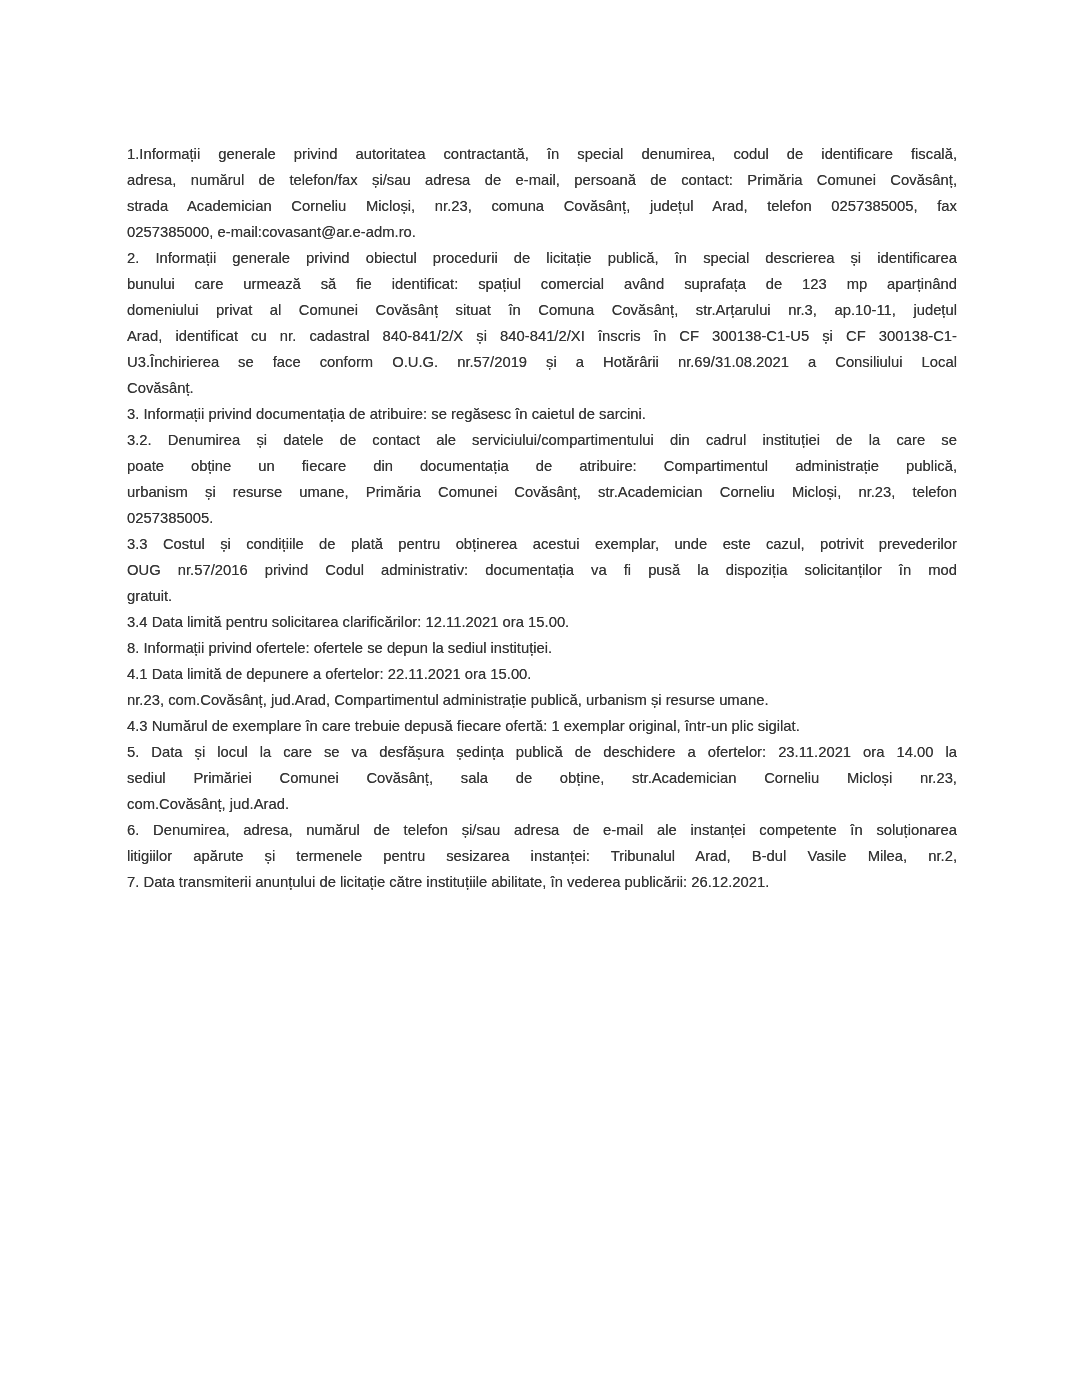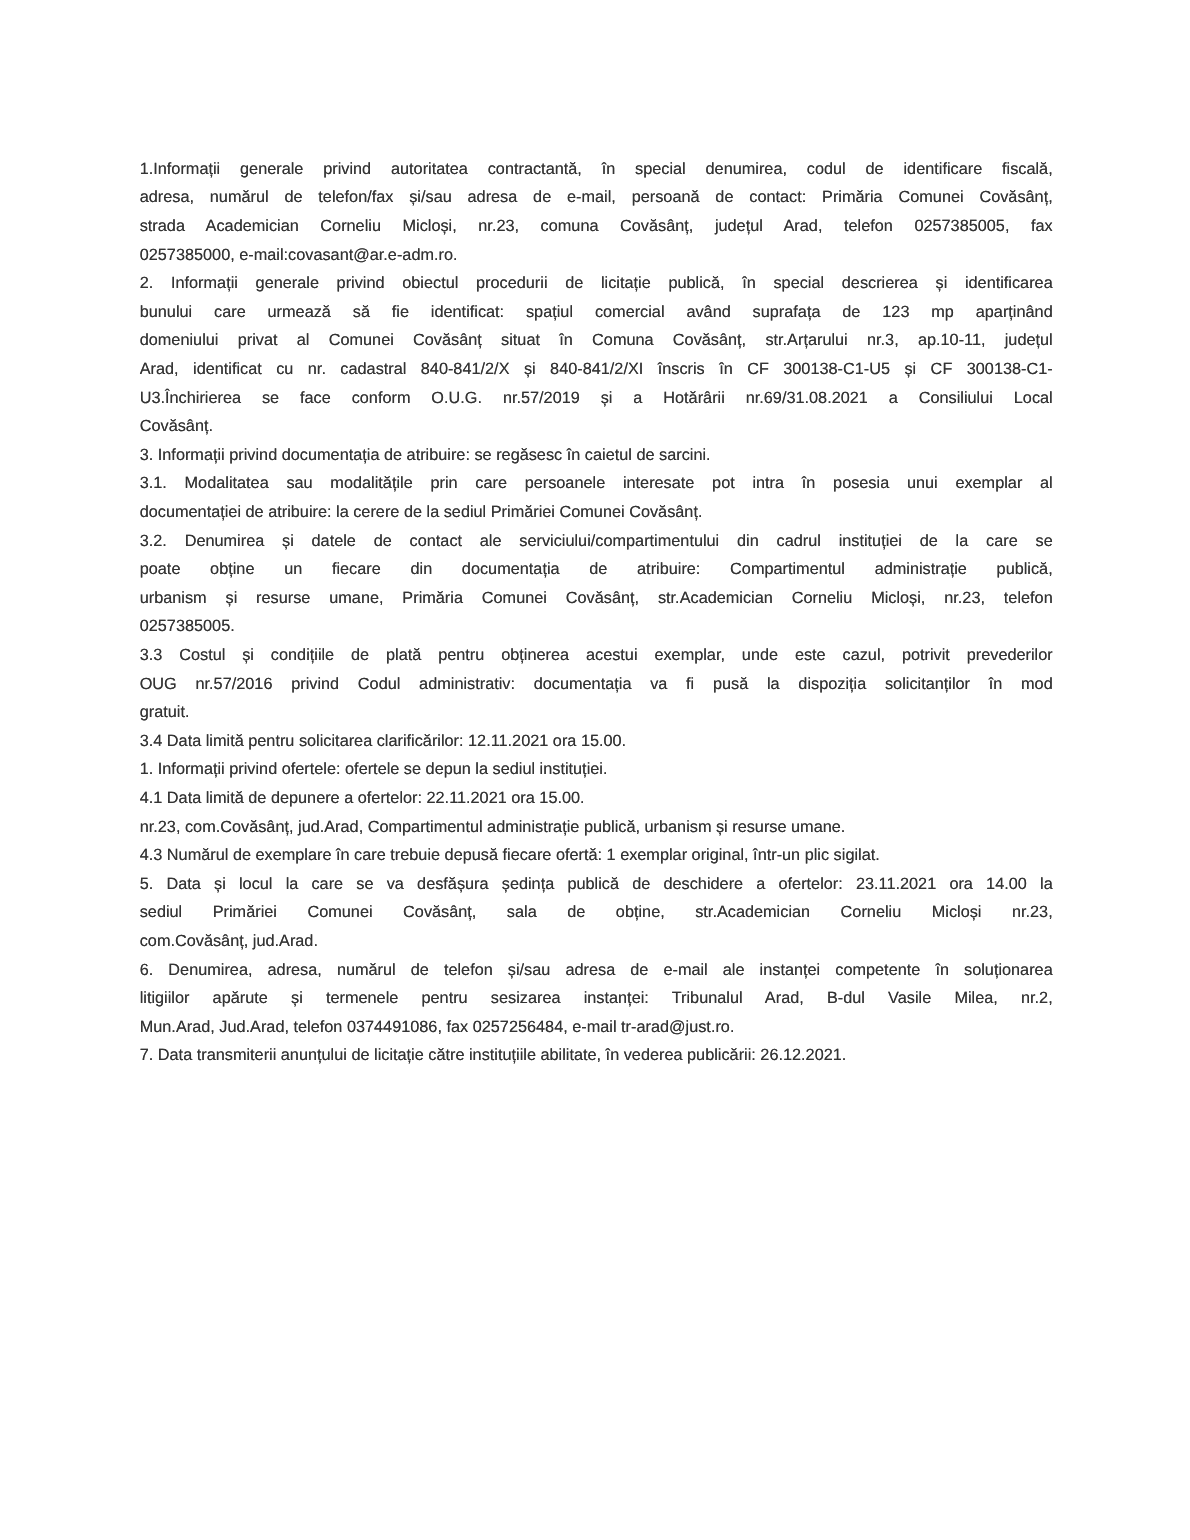--- a/index.html
+++ b/index.html
@@ -57,44 +57,40 @@
     <div class="ln">domeniului privat al Comunei Covăsânț situat în Comuna Covăsânț, str.Arțarului nr.3, ap.10-11, județul</div>
     <div class="ln">Arad, identificat cu nr. cadastral 840-841/2/X și 840-841/2/XI înscris în CF 300138-C1-U5 și CF 300138-C1-</div>
     <div class="ln">U3.Închirierea se face conform O.U.G. nr.57/2019 și a Hotărârii nr.69/31.08.2021 a Consiliului Local</div>
     <div class="ln last">Covăsânț.</div>
   </div>
 
   <div class="para">
     <div class="ln last">3. Informații privind documentația de atribuire: se regăsesc în caietul de sarcini.</div>
   </div>
 
-  <div class="para">
-    <div class="ln">3.1. Modalitatea sau modalitățile prin care persoanele interesate pot intra în posesia unui exemplar al</div>
-    <div class="ln last">documentației de atribuire: la cerere de la sediul Primăriei  Comunei Covăsânț.</div>
-  </div>
 
   <div class="para">
     <div class="ln">3.2. Denumirea și datele de contact ale serviciului/compartimentului din cadrul instituției de la care se</div>
     <div class="ln">poate obține un fiecare din documentația de atribuire: Compartimentul administrație publică,</div>
     <div class="ln">urbanism și resurse umane, Primăria Comunei Covăsânț, str.Academician Corneliu Micloși, nr.23, telefon</div>
     <div class="ln last">0257385005.</div>
   </div>
 
   <div class="para">
     <div class="ln">3.3 Costul și condițiile de plată pentru obținerea acestui exemplar, unde este cazul, potrivit prevederilor</div>
     <div class="ln">OUG nr.57/2016 privind Codul administrativ: documentația va fi pusă la dispoziția solicitanților în mod</div>
     <div class="ln last">gratuit.</div>
   </div>
 
   <div class="para">
     <div class="ln last">3.4 Data limită pentru solicitarea clarificărilor: 12.11.2021 ora 15.00.</div>
   </div>
 
   <div class="para">
-    <div class="ln last">1. Informații privind ofertele: ofertele se depun la sediul instituției.</div>
+    <div class="ln last">8. Informații privind ofertele: ofertele se depun la sediul instituției.</div>
   </div>
 
   <div class="para">
     <div class="ln last">4.1 Data limită de depunere a ofertelor: 22.11.2021 ora 15.00.</div>
   </div>
 
   <div class="para">
     <div class="ln last">nr.23, com.Covăsânț, jud.Arad, Compartimentul administrație publică, urbanism și resurse umane.</div>
   </div>
 
@@ -104,20 +100,19 @@
 
   <div class="para">
     <div class="ln">5. Data și locul la care se va desfășura ședința publică de deschidere a ofertelor:  23.11.2021 ora 14.00 la</div>
     <div class="ln">sediul Primăriei Comunei Covăsânț, sala de obține, str.Academician Corneliu Micloși nr.23,</div>
     <div class="ln last">com.Covăsânț, jud.Arad.</div>
   </div>
 
   <div class="para">
     <div class="ln">6. Denumirea, adresa, numărul de telefon și/sau adresa de e-mail ale instanței competente în soluționarea</div>
     <div class="ln">litigiilor apărute și termenele pentru sesizarea instanței: Tribunalul Arad, B-dul Vasile Milea, nr.2,</div>
-    <div class="ln last">Mun.Arad, Jud.Arad, telefon 0374491086, fax 0257256484, e-mail tr-arad@just.ro.</div>
   </div>
 
   <div class="para">
     <div class="ln last">7. Data transmiterii anunțului de licitație către instituțiile abilitate, în vederea publicării: 26.12.2021.</div>
   </div>
 
 </div>
 
 </body></html>

